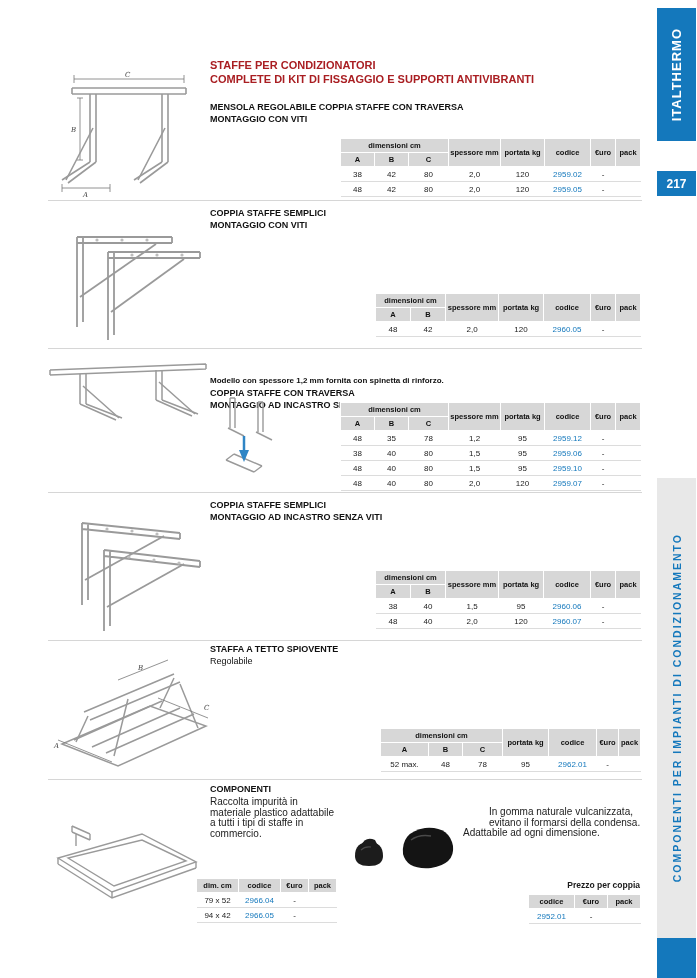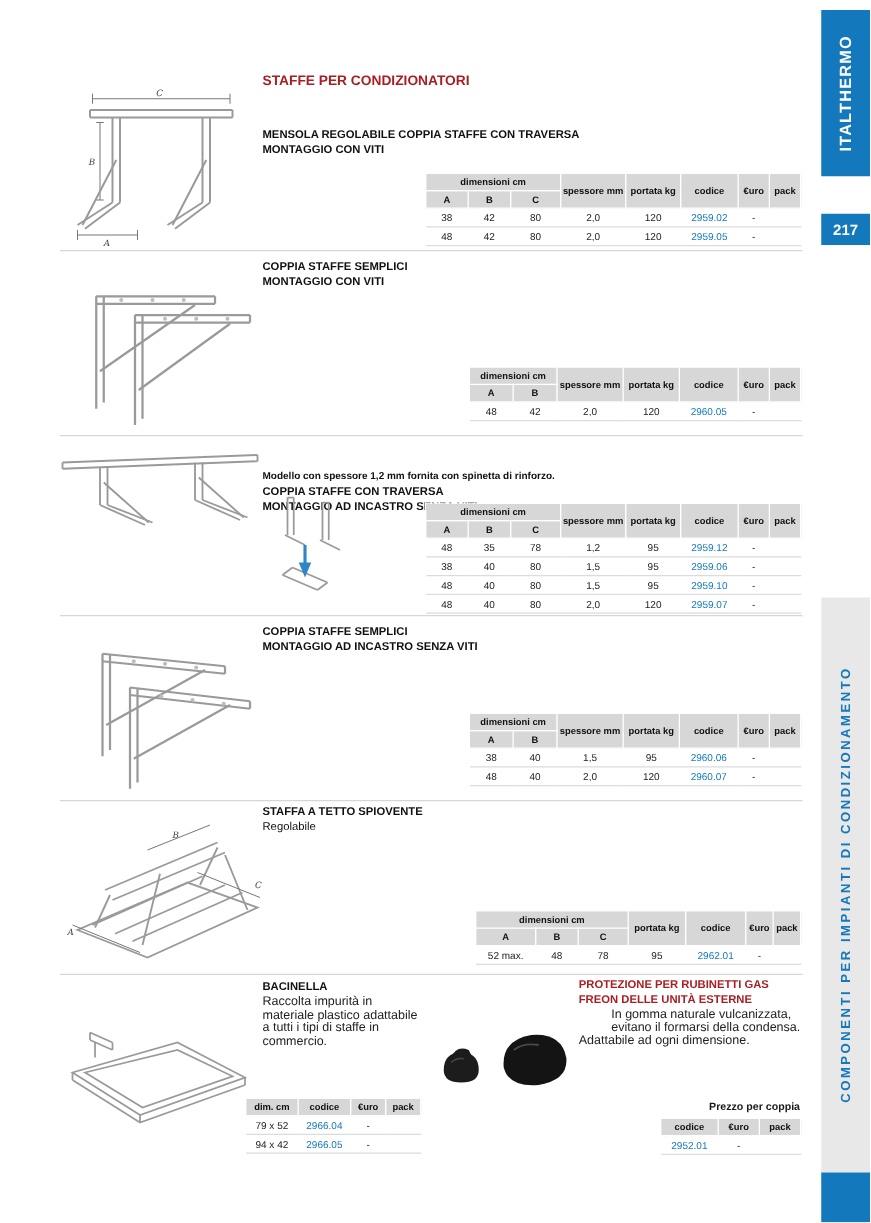--- a/index.html
+++ b/index.html
@@ -55,20 +55,21 @@
   <div class="side-box pagenum-box">
     <span class="pagenum">217</span>
   </div>
   <div class="side-strip">
     <span class="vert side-strip-text">COMPONENTI PER IMPIANTI DI CONDIZIONAMENTO</span>
   </div>
   <div class="side-box bottom-box"></div>
 
   <div class="main-title">
     <div>STAFFE PER CONDIZIONATORI</div>
+    <div>COMPLETE DI KIT DI FISSAGGIO E SUPPORTI ANTIVIBRANTI</div>
   </div>
 
   <div class="sec-head" style="left:210px; top:102px;">
     <div>MENSOLA REGOLABILE COPPIA STAFFE CON TRAVERSA</div>
     <div>MONTAGGIO CON VITI</div>
   </div>
 
   <svg class="img" style="left:52px; top:70px;" width="152" height="128" viewBox="0 0 152 128">
     <g fill="none" stroke="#777" stroke-width="0.8">
       <path d="M22 9 H132 M22 5 V13 M132 5 V13"></path>
@@ -428,21 +429,21 @@
           <td class="codice">2962.01</td>
           <td>-</td>
           <td></td>
         </tr>
       </tbody>
   </table>
 
   <div class="divider" style="top:779px;"></div>
 
   <div class="sec-head" style="left:210px; top:784px;">
-    <div>BACINELLA</div>
+    <div>COMPONENTI</div>
   </div>
   <div class="body-text" style="left:210px; top:797px; width:126px;">Raccolta impurità in materiale plastico adattabile a tutti i tipi di staffe in commercio.</div>
 
   <svg class="img" style="left:50px; top:806px;" width="152" height="104" viewBox="0 0 152 104">
     <g fill="none" stroke="#9a9a9a" stroke-width="1.4">
       <path d="M8 52 L62 86 L146 56 L92 28 Z"></path>
       <path d="M8 58 L62 92 L146 62 M8 52 V58 M62 86 V92 M146 56 V62"></path>
       <path d="M18 52 L64 80 L136 55 L92 34 Z"></path>
       <path d="M22 26 L40 34 M22 20 L40 28 M22 20 V26 M40 28 V34 M26 28 V40"></path>
     </g>
@@ -472,21 +473,20 @@
         </tr>
         <tr>
           <td>94 x 42</td>
           <td class="codice">2966.05</td>
           <td>-</td>
           <td></td>
         </tr>
       </tbody>
   </table>
 
-  <div class="sec-head red" style="left:463px; top:782px; width:178px;">PROTEZIONE PER RUBINETTI GAS FREON DELLE UNITÀ ESTERNE</div>
   <div class="body-text" style="left:489px; top:807px; width:178px;">In gomma naturale vulcanizzata, evitano il formarsi della condensa.</div>
   <div class="body-text" style="left:463px; top:828px; width:178px;">Adattabile ad ogni dimensione.</div>
 
   <svg class="img" style="left:345px; top:816px;" width="118" height="58" viewBox="0 0 118 58">
     <g>
       <path d="M10 40 Q10 26 24 26 Q38 26 38 40 Q38 50 24 50 Q10 50 10 40 Z" fill="#1c1c1c"></path>
       <path d="M16 30 Q20 20 30 24 L34 32" fill="#1c1c1c"></path>
       <path d="M58 38 Q56 16 80 12 Q104 10 108 30 Q110 48 86 52 Q62 54 58 38 Z" fill="#141414"></path>
       <path d="M66 24 Q74 18 86 20" stroke="#4a4a4a" stroke-width="1.5" fill="none"></path>
       <path d="M16 34 Q20 30 26 31" stroke="#4a4a4a" stroke-width="1.2" fill="none"></path>

